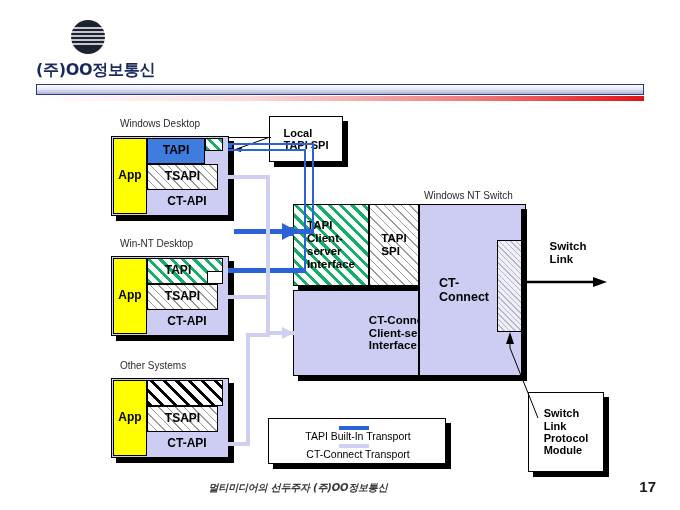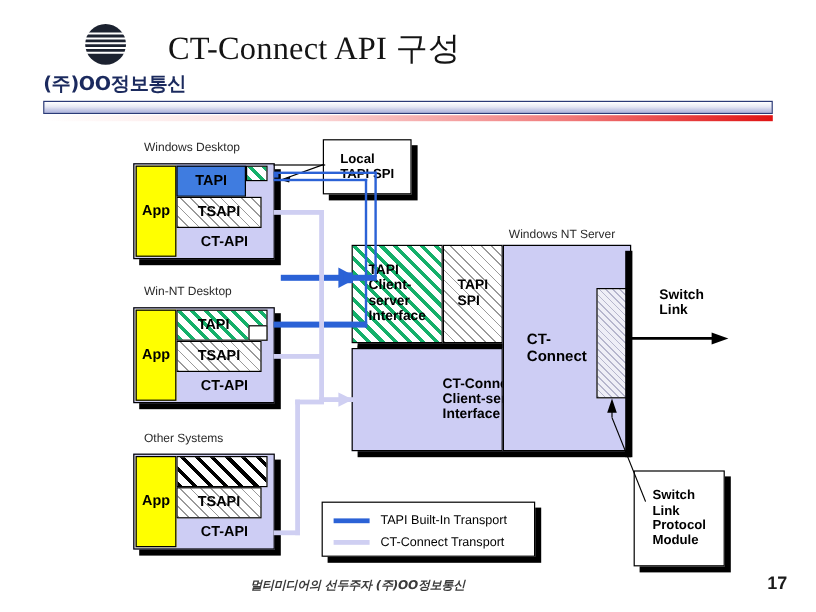--- a/index.html
+++ b/index.html
@@ -72,21 +72,21 @@
   .h-dot{
     background-color:#efeff7;
     background-image:repeating-linear-gradient(45deg,#b6b6cd 0 1px,rgba(0,0,0,0) 1px 4px);
   }
 
   
   .ln{position:absolute;background:#2b62d6;}
   .lnl{position:absolute;background:#cfcff2;}
   .lnk{position:absolute;background:#000000;}
 
-  .legend-row{position:absolute;display:flex;align-items:center;}
+  .legend-row{position:absolute;display:flex;align-items:center;flex-direction:column;}
   .legend-swatch{width:30px;height:4px;margin-right:9px;}
   .legend-text{font-size:10.5px;color:#000;white-space:nowrap;}
 
   .footer-note{
     position:absolute;left:0;top:481px;width:596px;text-align:center;
     font-size:10px;font-style:italic;font-weight:bold;color:#3a3a3a;
     font-family:"DejaVu Sans",sans-serif;letter-spacing:-0.2px;
   }
   .page-no{
     position:absolute;right:24px;top:478px;
@@ -105,21 +105,20 @@
         <line x1="2" y1="12" x2="50" y2="12"></line>
         <line x1="0" y1="16" x2="52" y2="16"></line>
         <line x1="1" y1="20" x2="54" y2="20"></line>
         <line x1="3" y1="24" x2="52" y2="24"></line>
         <line x1="8" y1="28" x2="48" y2="28"></line>
       </g>
     </svg>
     <div class="logo-text">(주)OO정보통신</div>
   </div>
 
-  <div class="slide-title">CT-Connect API 구성</div>
   <div class="rule-bar"></div>
   <div class="rule-red"></div>
 
   <div class="cap" style="left:120px;top:118px;">Windows  Desktop</div>
   <div class="shadow" style="left:116px;top:141px;width:118px;height:80px;"></div>
   <div class="box f-lav" style="left:111px;top:136px;width:118px;height:80px;"></div>
   <div class="box f-yellow" style="left:113px;top:138px;width:34px;height:76px;"></div>
   <div class="lbl" style="left:113px;top:138px;width:34px;height:76px;">App</div>
 
   <div class="box f-blue" style="left:147px;top:138px;width:58px;height:26px;"></div>
@@ -162,21 +161,21 @@
   <div class="shadow" style="left:274px;top:121px;width:74px;height:46px;"></div>
   <div class="box f-white" style="left:269px;top:116px;width:74px;height:46px;"></div>
   <div class="lbl" style="left:269px;top:116px;width:74px;height:46px;font-size:11px;">Local
 TAPI SPI</div>
   <div class="lnk" style="left:228px;top:137px;width:43px;height:1px;"></div>
   <svg style="position:absolute;left:218px;top:134px;width:54px;height:22px;">
     <line x1="52" y1="3" x2="16" y2="16" stroke="#000" stroke-width="1"></line>
     <polygon points="16,16 24,13 23,18" fill="#000"></polygon>
   </svg>
 
-  <div class="cap" style="left:424px;top:190px;">Windows NT Server</div>
+  <div class="cap" style="left:424px;top:190px;">Windows NT Switch</div>
 
   <div class="shadow" style="left:298px;top:209px;width:228px;height:172px;"></div>
 
   <div class="box h-green" style="left:293px;top:204px;width:76px;height:82px;"></div>
   <div class="lbl" style="left:293px;top:204px;width:76px;height:82px;font-size:11.5px;">TAPI
 Client-
 server
 Interface</div>
 
   <div class="box h-grey" style="left:369px;top:204px;width:50px;height:82px;"></div>

